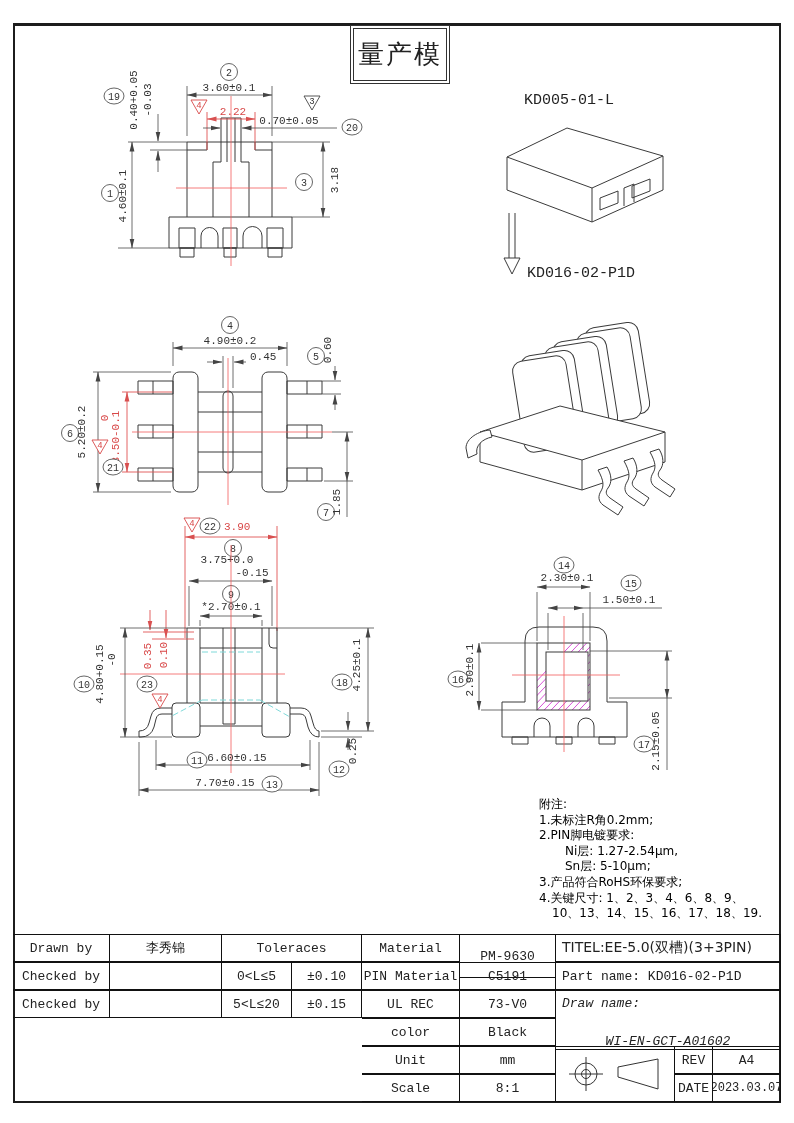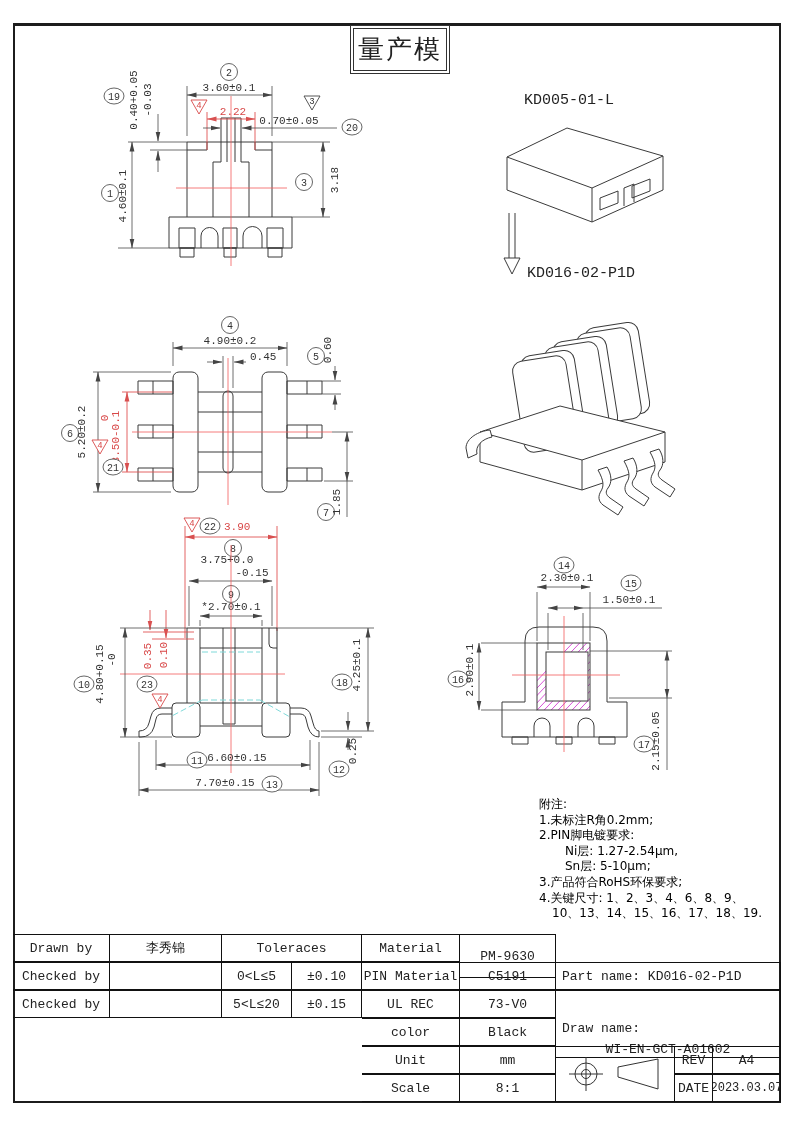--- a/index.html
+++ b/index.html
@@ -1,18 +1,18 @@
 <!DOCTYPE html>
 <html><head>
 <meta charset="utf-8">
 <style>
   html,body{margin:0;padding:0;background:#fff;}
   body{width:794px;height:1123px;position:relative;font-family:"Liberation Mono","DejaVu Sans Mono",monospace;color:#222;}
   .sheet{position:absolute;left:13px;top:23px;width:768px;height:1080px;border:2px solid #1c1c1c;border-top-width:3px;box-sizing:border-box;}
-  .stamp{position:absolute;left:350px;top:25px;width:100px;height:49px;border:1.5px solid #333;background:#fff;box-sizing:border-box;padding:2px;z-index:5;}
+  .stamp{position:absolute;left:350px;top:25px;width:100px;height:59px;border:1.5px solid #333;background:#fff;box-sizing:border-box;padding:2px;z-index:5;}
   .stamp-in{width:100%;height:100%;border:1px solid #333;box-sizing:border-box;display:flex;align-items:center;justify-content:center;font-size:26px;letter-spacing:2px;font-family:"DejaVu Sans",sans-serif;}
   svg text{font-family:"Liberation Mono","DejaVu Sans Mono",monospace;}
   .g{stroke:#3b3b3b;fill:none;stroke-width:1;}
   .gw{stroke:#3b3b3b;fill:#fff;stroke-width:1;}
   .dim{stroke:#4a4a4a;fill:none;stroke-width:.8;}
   .red{stroke:#e05252;fill:none;stroke-width:.9;}
   .cl{stroke:#f25b5b;fill:none;stroke-width:.8;}
   .cy{stroke:#7fd9d9;fill:none;stroke-width:1;stroke-dasharray:6 3;}
   .mg{stroke:#d43dd4;fill:none;stroke-width:.9;}
   text.d{font-size:11px;fill:#333;}
@@ -357,38 +357,39 @@
   <div class="ind2">10、13、14、15、16、17、18、19.</div>
 </div>
 
 <div class="tb">
 
   <div class="cell" style="left:0;top:0;width:97px;height:28px;">Drawn by</div>
   <div class="cell cjk" style="left:97px;top:0;width:112px;height:28px;">李秀锦</div>
   <div class="cell" style="left:209px;top:0;width:140px;height:28px;">Toleraces</div>
   <div class="cell" style="left:349px;top:0;width:98px;height:28px;">Material</div>
   <div class="cell" style="left:447px;top:0;width:96px;height:44px;">PM-9630</div>
+  <div class="cell lft cjk" style="left:543px;top:0;width:225px;height:28px;font-size:14px;">TITEL:EE-5.0(双槽)(3+3PIN)</div>
 
   <div class="cell" style="left:0;top:28px;width:97px;height:28px;">Checked by</div>
   <div class="cell" style="left:97px;top:28px;width:112px;height:28px;"></div>
   <div class="cell" style="left:209px;top:28px;width:70px;height:28px;">0&lt;L≤5</div>
   <div class="cell" style="left:279px;top:28px;width:70px;height:28px;">±0.10</div>
   <div class="cell" style="left:349px;top:28px;width:98px;height:28px;">PIN Material</div>
   <div class="cell" style="left:447px;top:28px;width:96px;height:28px;">C5191</div>
   <div class="cell lft" style="left:543px;top:28px;width:225px;height:28px;">
     <span>Part name:</span>&nbsp;<span>KD016-02-P1D</span>
   </div>
 
   <div class="cell" style="left:0;top:56px;width:97px;height:28px;">Checked by</div>
   <div class="cell" style="left:97px;top:56px;width:112px;height:28px;"></div>
   <div class="cell" style="left:209px;top:56px;width:70px;height:28px;">5&lt;L≤20</div>
   <div class="cell" style="left:279px;top:56px;width:70px;height:28px;">±0.15</div>
   <div class="cell" style="left:349px;top:56px;width:98px;height:28px;">UL  REC</div>
   <div class="cell" style="left:447px;top:56px;width:96px;height:28px;">73-V0</div>
-  <div class="cell" style="left:543px;top:56px;width:225px;height:68px;flex-direction:column;align-items:stretch;justify-content:flex-end;">
+  <div class="cell" style="left:543px;top:56px;width:225px;height:60px;flex-direction:column;align-items:stretch;justify-content:space-between;font-style:italic;">
     <div style="padding:5px 0 0 6px;">Draw name:</div>
     <div style="text-align:center;padding-top:6px;">WI-EN-GCT-A01602</div>
   </div>
 
   <div class="cell" style="left:349px;top:84px;width:98px;height:28px;">color</div>
   <div class="cell" style="left:447px;top:84px;width:96px;height:28px;">Black</div>
 
   <div class="cell" style="left:349px;top:112px;width:98px;height:28px;">Unit</div>
   <div class="cell" style="left:447px;top:112px;width:96px;height:28px;">mm</div>
   <div class="cell" style="left:543px;top:112px;width:119px;height:56px;">

